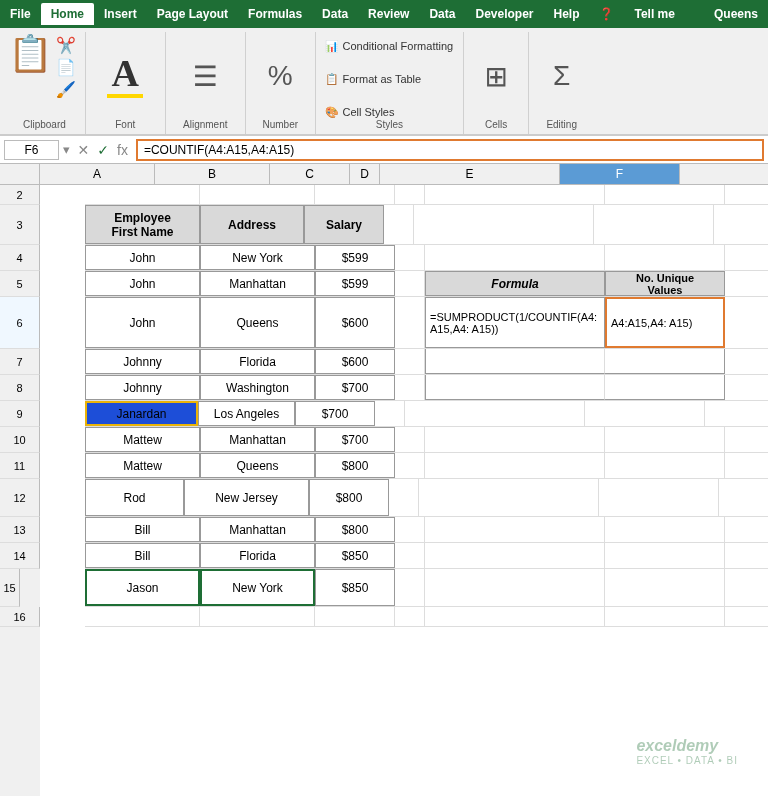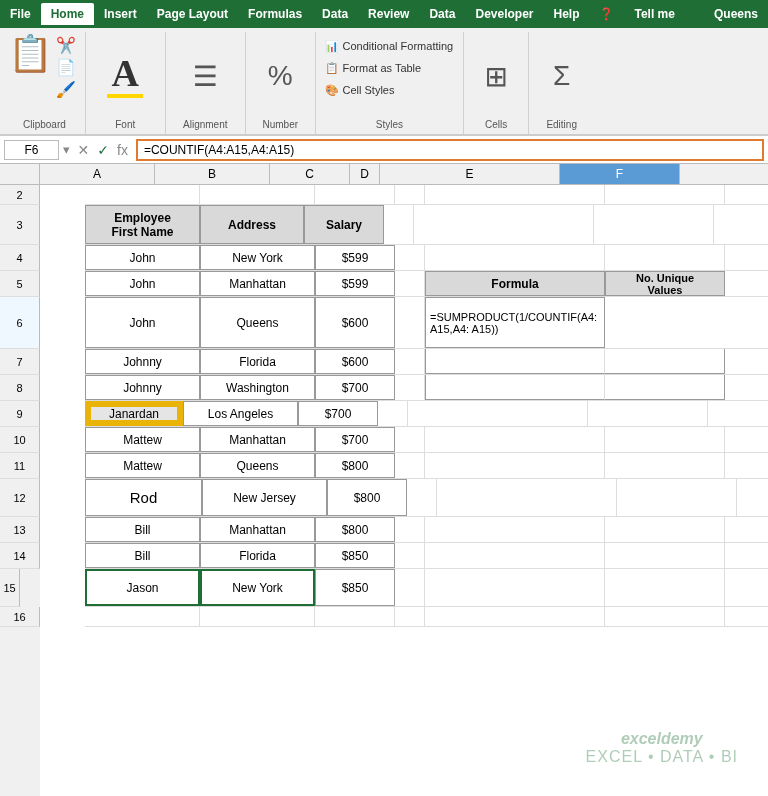--- a/index.html
+++ b/index.html
@@ -55,21 +55,21 @@
       <div style="font-size:28px; color:#555;">☰</div>
       <div style="font-size:10px; color:#555; position:absolute; bottom:4px; left:0; right:0; text-align:center;">Alignment</div>
     </div>
 
     <div style="display:flex; flex-direction:column; border-right:1px solid #d0d0d0; padding:4px 10px 18px; position:relative; align-items:center; justify-content:center; min-width:70px;">
       <div style="font-size:28px; color:#555;">%</div>
       <div style="font-size:10px; color:#555; position:absolute; bottom:4px; left:0; right:0; text-align:center;">Number</div>
     </div>
 
     <div style="display:flex; flex-direction:column; border-right:1px solid #d0d0d0; padding:4px 10px 18px; position:relative; min-width:130px;">
-      <div style="display:flex; flex-direction:column; gap:9px; margin-top:4px;">
+      <div style="display:flex; flex-direction:column; gap:20px; margin-top:4px;">
         <div style="font-size:11px; color:#333; cursor:pointer; white-space:nowrap;">📊 <span>Conditional Formatting</span></div>
         <div style="font-size:11px; color:#333; cursor:pointer; white-space:nowrap;">📋 <span>Format as Table</span></div>
         <div style="font-size:11px; color:#333; cursor:pointer; white-space:nowrap;">🎨 <span>Cell Styles</span></div>
       </div>
       <div style="font-size:10px; color:#555; position:absolute; bottom:4px; left:0; right:0; text-align:center;">Styles</div>
     </div>
 
     <div style="display:flex; flex-direction:column; border-right:1px solid #d0d0d0; padding:4px 10px 18px; position:relative; align-items:center; justify-content:center; min-width:65px;">
       <div style="font-size:28px; color:#555;">⊞</div>
       <div style="font-size:10px; color:#555; position:absolute; bottom:4px; left:0; right:0; text-align:center;">Cells</div>
@@ -150,31 +150,32 @@
           <div style="width:30px; border-right:1px solid #ddd; background:#fff;"></div>
           <div style="width:180px; border-right:1px solid #ddd; background:#fff;"></div>
           <div style="width:120px; border-right:1px solid #ddd; background:#fff;"></div>
         </div>
 
         <div style="display:flex; height:26px; min-height:26px; border-bottom:1px solid #ddd;">
           <div style="width:115px; border-right:1px solid #999; background:#fff; display:flex; align-items:center; justify-content:center; font-size:12px; border:1px solid #999;">John</div>
           <div style="width:115px; border-right:1px solid #999; background:#fff; display:flex; align-items:center; justify-content:center; font-size:12px; border:1px solid #999;">Manhattan</div>
           <div style="width:80px; border-right:1px solid #999; background:#fff; display:flex; align-items:center; justify-content:center; font-size:12px; border:1px solid #999;">$599</div>
           <div style="width:30px; border-right:1px solid #ddd; background:#fff;"></div>
-          <div style="width:180px; border-right:1px solid #ddd; background:#d9d9d9; display:flex; align-items:center; justify-content:center; font-weight:bold; font-size:12px; border:1px solid #999;">Formula</div>
+          <div style="width:180px; border-right:1px solid #ddd; background:#d9d9d9; display:flex; align-items:center; justify-content:center; font-weight:bold; font-size:12px; border:1px solid #999;font-style:italic;">Formula</div>
           <div style="width:120px; border-right:1px solid #ddd; background:#d9d9d9; display:flex; align-items:center; justify-content:center; font-weight:bold; font-size:11px; text-align:center; white-space:pre-line; border:1px solid #999;">No. Unique
 Values</div>
         </div>
 
         <div style="display:flex; height:52px; min-height:52px; border-bottom:1px solid #ddd;">
           <div style="width:115px; border-right:1px solid #999; background:#fff; display:flex; align-items:center; justify-content:center; font-size:12px; border:1px solid #999;">John</div>
           <div style="width:115px; border-right:1px solid #999; background:#fff; display:flex; align-items:center; justify-content:center; font-size:12px; border:1px solid #999;">Queens</div>
           <div style="width:80px; border-right:1px solid #999; background:#fff; display:flex; align-items:center; justify-content:center; font-size:12px; border:1px solid #999;">$600</div>
           <div style="width:30px; border-right:1px solid #ddd; background:#fff;"></div>
           <div style="width:180px; border-right:1px solid #ddd; background:#fff; display:flex; align-items:center; font-size:11px; padding:2px 4px; border:1px solid #999; flex-wrap:wrap; word-break:break-all;">=SUMPRODUCT(1/COUNTIF(A4:A15,A4: A15))</div>
+          <div style="width:120px; border-right:1px solid #ddd; background:#fff; display:flex; align-items:center; font-size:11px; padding:2px 4px; border:2px solid #e07a30; flex-wrap:wrap; word-break:break-all;">A4:A15,A4: A15)</div>
         </div>
 
         <div style="display:flex; height:26px; min-height:26px; border-bottom:1px solid #ddd;">
           <div style="width:115px; border-right:1px solid #999; background:#fff; display:flex; align-items:center; justify-content:center; font-size:12px; border:1px solid #999;">Johnny</div>
           <div style="width:115px; border-right:1px solid #999; background:#fff; display:flex; align-items:center; justify-content:center; font-size:12px; border:1px solid #999;">Florida</div>
           <div style="width:80px; border-right:1px solid #999; background:#fff; display:flex; align-items:center; justify-content:center; font-size:12px; border:1px solid #999;">$600</div>
           <div style="width:30px; border-right:1px solid #ddd; background:#fff;"></div>
           <div style="width:180px; border-right:1px solid #ddd; background:#fff; border-bottom:1px solid #999; border-left:1px solid #999;"></div>
           <div style="width:120px; border-right:1px solid #ddd; background:#fff; border-bottom:1px solid #999; border-right:1px solid #999;"></div>
         </div>
@@ -182,22 +183,22 @@
         <div style="display:flex; height:26px; min-height:26px; border-bottom:1px solid #ddd;">
           <div style="width:115px; border-right:1px solid #999; background:#fff; display:flex; align-items:center; justify-content:center; font-size:12px; border:1px solid #999;">Johnny</div>
           <div style="width:115px; border-right:1px solid #999; background:#fff; display:flex; align-items:center; justify-content:center; font-size:12px; border:1px solid #999;">Washington</div>
           <div style="width:80px; border-right:1px solid #999; background:#fff; display:flex; align-items:center; justify-content:center; font-size:12px; border:1px solid #999;">$700</div>
           <div style="width:30px; border-right:1px solid #ddd; background:#fff;"></div>
           <div style="width:180px; border-right:1px solid #ddd; background:#fff; border-bottom:1px solid #999; border-left:1px solid #999;"></div>
           <div style="width:120px; border-right:1px solid #ddd; background:#fff; border-bottom:1px solid #999; border-right:1px solid #999;"></div>
         </div>
 
         <div style="display:flex; height:26px; min-height:26px; border-bottom:1px solid #ddd;">
-          <div style="width:98px; border-right:1px solid #999; background:#e5e5e5; display:flex; align-items:center; justify-content:center; font-size:12px; border:6px solid #eab308;">Janardan</div>
-          <div style="width:115px; border-right:1px solid #999; background:#fff; display:flex; align-items:center; justify-content:center; font-size:12px; border:1px solid #999;">Los Angeles</div>
+          <div style="width:113px; border-right:1px solid #999; background:#1d4ed8; display:flex; align-items:center; justify-content:center; font-size:12px; border:2px solid #eab308;">Janardan</div>
+          <div style="width:97px; border-right:1px solid #999; background:#fff; display:flex; align-items:center; justify-content:center; font-size:12px; border:1px solid #999;">Los Angeles</div>
           <div style="width:80px; border-right:1px solid #999; background:#fff; display:flex; align-items:center; justify-content:center; font-size:12px; border:1px solid #999;">$700</div>
           <div style="width:30px; border-right:1px solid #ddd; background:#fff;"></div>
           <div style="width:180px; border-right:1px solid #ddd; background:#fff;"></div>
           <div style="width:120px; border-right:1px solid #ddd; background:#fff;"></div>
         </div>
 
         <div style="display:flex; height:26px; min-height:26px; border-bottom:1px solid #ddd;">
           <div style="width:115px; border-right:1px solid #999; background:#fff; display:flex; align-items:center; justify-content:center; font-size:12px; border:1px solid #999;">Mattew</div>
           <div style="width:115px; border-right:1px solid #999; background:#fff; display:flex; align-items:center; justify-content:center; font-size:12px; border:1px solid #999;">Manhattan</div>
           <div style="width:80px; border-right:1px solid #999; background:#fff; display:flex; align-items:center; justify-content:center; font-size:12px; border:1px solid #999;">$700</div>
@@ -209,21 +210,21 @@
         <div style="display:flex; height:26px; min-height:26px; border-bottom:1px solid #ddd;">
           <div style="width:115px; border-right:1px solid #999; background:#fff; display:flex; align-items:center; justify-content:center; font-size:12px; border:1px solid #999;">Mattew</div>
           <div style="width:115px; border-right:1px solid #999; background:#fff; display:flex; align-items:center; justify-content:center; font-size:12px; border:1px solid #999;">Queens</div>
           <div style="width:80px; border-right:1px solid #999; background:#fff; display:flex; align-items:center; justify-content:center; font-size:12px; border:1px solid #999;">$800</div>
           <div style="width:30px; border-right:1px solid #ddd; background:#fff;"></div>
           <div style="width:180px; border-right:1px solid #ddd; background:#fff;"></div>
           <div style="width:120px; border-right:1px solid #ddd; background:#fff;"></div>
         </div>
 
         <div style="display:flex; height:38px; min-height:38px; border-bottom:1px solid #ddd;">
-          <div style="width:117px; border-right:1px solid #999; background:#fff; display:flex; align-items:center; justify-content:center; font-size:15px; border:1px solid #999;">Rod</div>
+          <div style="width:99px; border-right:1px solid #999; background:#fff; display:flex; align-items:center; justify-content:center; font-size:12px; border:1px solid #999;">Rod</div>
           <div style="width:125px; border-right:1px solid #999; background:#fff; display:flex; align-items:center; justify-content:center; font-size:12px; border:1px solid #999;">New Jersey</div>
           <div style="width:80px; border-right:1px solid #999; background:#fff; display:flex; align-items:center; justify-content:center; font-size:12px; border:1px solid #999;">$800</div>
           <div style="width:30px; border-right:1px solid #ddd; background:#fff;"></div>
           <div style="width:180px; border-right:1px solid #ddd; background:#fff;"></div>
           <div style="width:120px; border-right:1px solid #ddd; background:#fff;"></div>
         </div>
 
         <div style="display:flex; height:26px; min-height:26px; border-bottom:1px solid #ddd;">
           <div style="width:115px; border-right:1px solid #999; background:#fff; display:flex; align-items:center; justify-content:center; font-size:12px; border:1px solid #999;">Bill</div>
           <div style="width:115px; border-right:1px solid #999; background:#fff; display:flex; align-items:center; justify-content:center; font-size:12px; border:1px solid #999;">Manhattan</div>
@@ -256,20 +257,20 @@
           <div style="width:115px; border-right:1px solid #ddd; background:#fff;"></div>
           <div style="width:80px; border-right:1px solid #ddd; background:#fff;"></div>
           <div style="width:30px; border-right:1px solid #ddd; background:#fff;"></div>
           <div style="width:180px; border-right:1px solid #ddd; background:#fff;"></div>
           <div style="width:120px; border-right:1px solid #ddd; background:#fff;"></div>
         </div>
 
       </div>
     </div>
 
-    <div style="position:absolute; bottom:30px; right:30px; opacity:0.35; text-align:center; pointer-events:none;margin-left:11px;">
+    <div style="position:absolute; bottom:30px; right:30px; opacity:0.35; text-align:left; pointer-events:none;margin-left:11px;">
       <div style="font-size:16px; font-weight:bold; color:#1e6e35; font-style:italic;">exceldemy</div>
-      <div style="font-size:16px; color:#1e6e35; letter-spacing:1px;">EXCEL • DATA • BI</div>
+      <div style="font-size:10px; color:#1e6e35; letter-spacing:1px;">EXCEL • DATA • BI</div>
     </div>
 
   </div>
 
 </div>
 
 </body></html>

